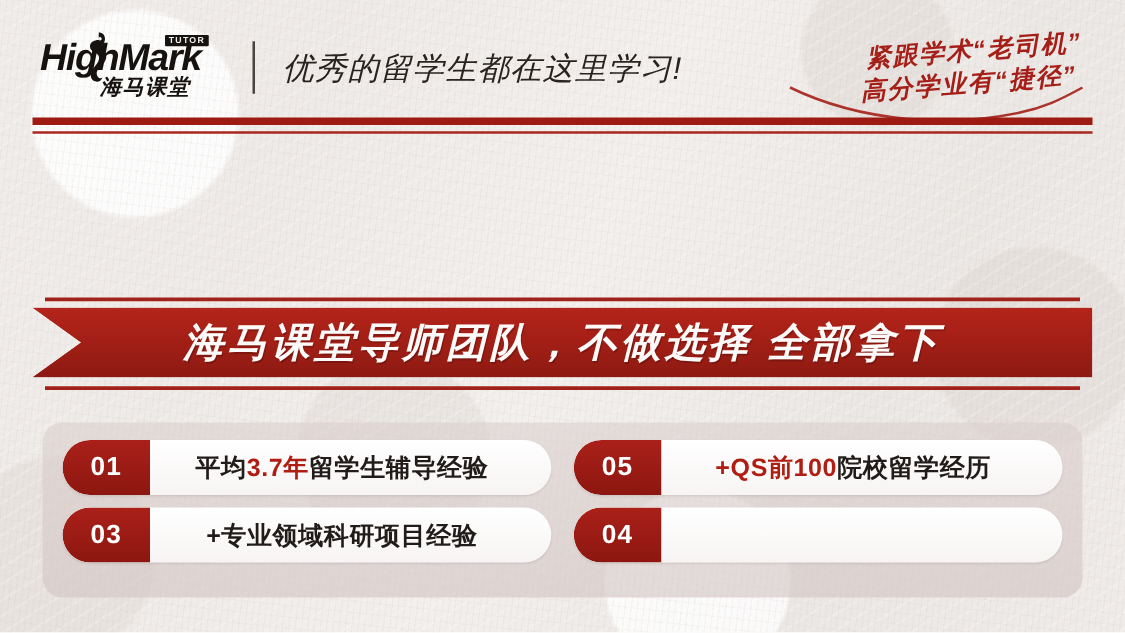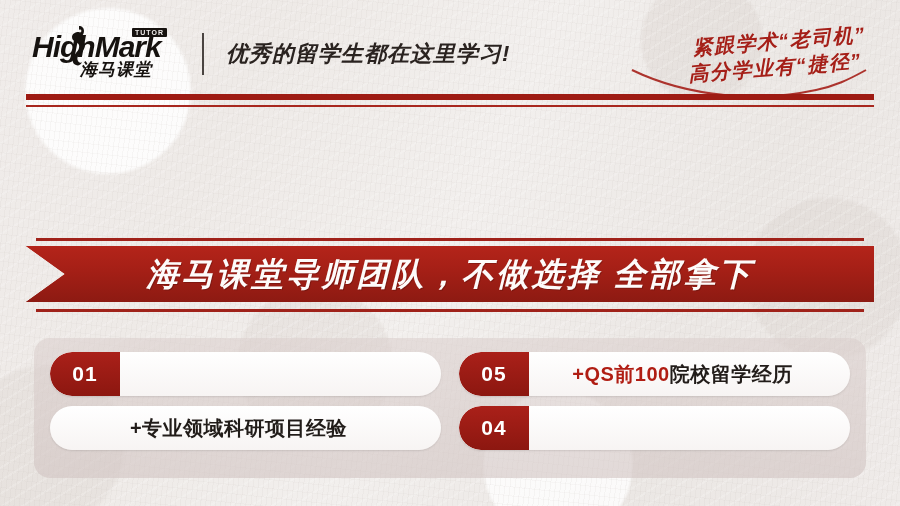--- a/index.html
+++ b/index.html
@@ -66,21 +66,21 @@
     color:#16120f; letter-spacing:1px; white-space:nowrap;
   }
 
   .divider {
     width:2px; height:42px;
     background:#4a4441;
     margin:0 22px 0 30px;
   }
 
   .tagline {
-    font-size:22px; font-weight:bold; font-style:italic;
+    font-size:25px; font-weight:normal; font-style:italic;
     color:#2a2320; letter-spacing:1px; white-space:nowrap;
   }
 
   
   .slogan {
     position:absolute; top:22px; right:34px;
     color:#a51f18;
     font-size:20px; font-weight:bold; font-style:italic;
     letter-spacing:1.5px;
     text-align:right;
@@ -241,28 +241,30 @@
     <div class="ribbon-text">海马课堂导师团队，不做选择 全部拿下</div>
     <div class="ribbon-rule-bottom"></div>
   </div>
 
   <div class="panel"></div>
 
   <div class="items">
 
     <div class="item">
       <div class="item-badge">01</div>
+      <div class="item-text"><span>平均</span><span class="hl">3.7年</span><span>留学生辅导经验</span></div>
     </div>
 
     <div class="item">
       <div class="item-badge">05</div>
       <div class="item-text"><span></span><span class="hl">+QS前100</span><span>院校留学经历</span></div>
     </div>
 
     <div class="item">
+      <div class="item-badge">03</div>
       <div class="item-text"><span>+专业领域科研项目经验</span><span class="hl"></span><span></span></div>
     </div>
 
     <div class="item">
       <div class="item-badge">04</div>
     </div>
 
   </div>
 
 </div>

